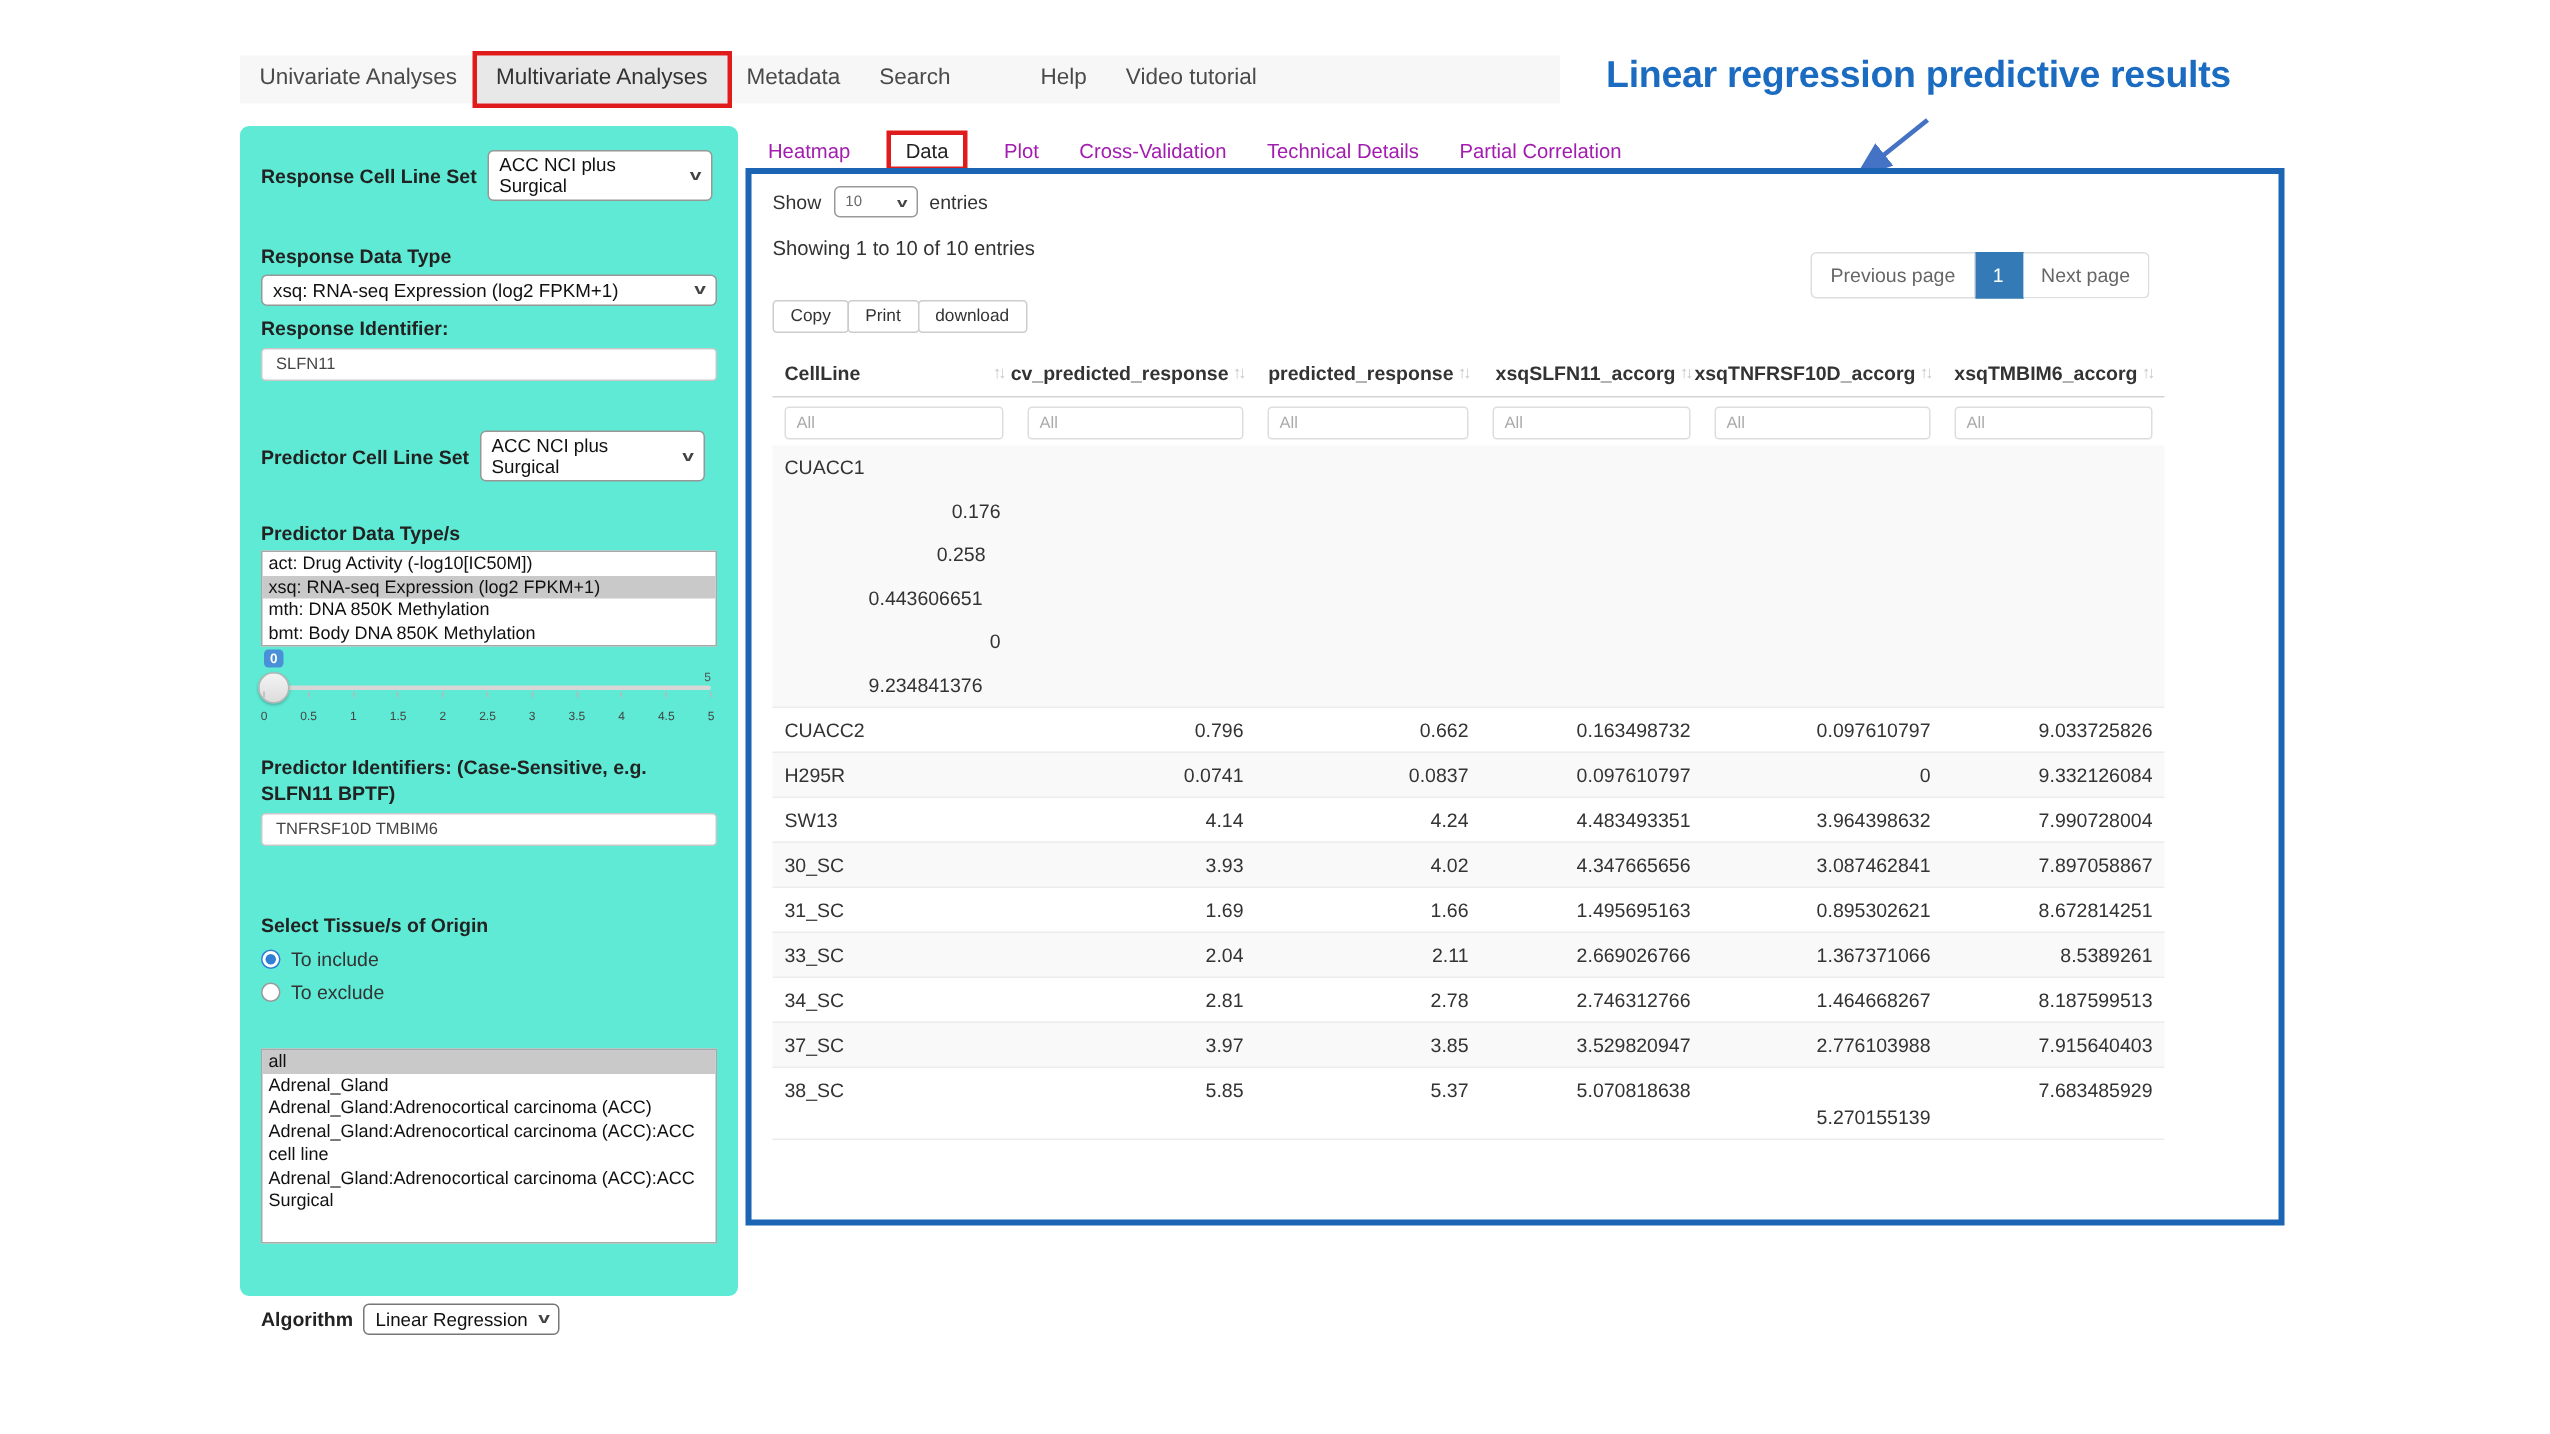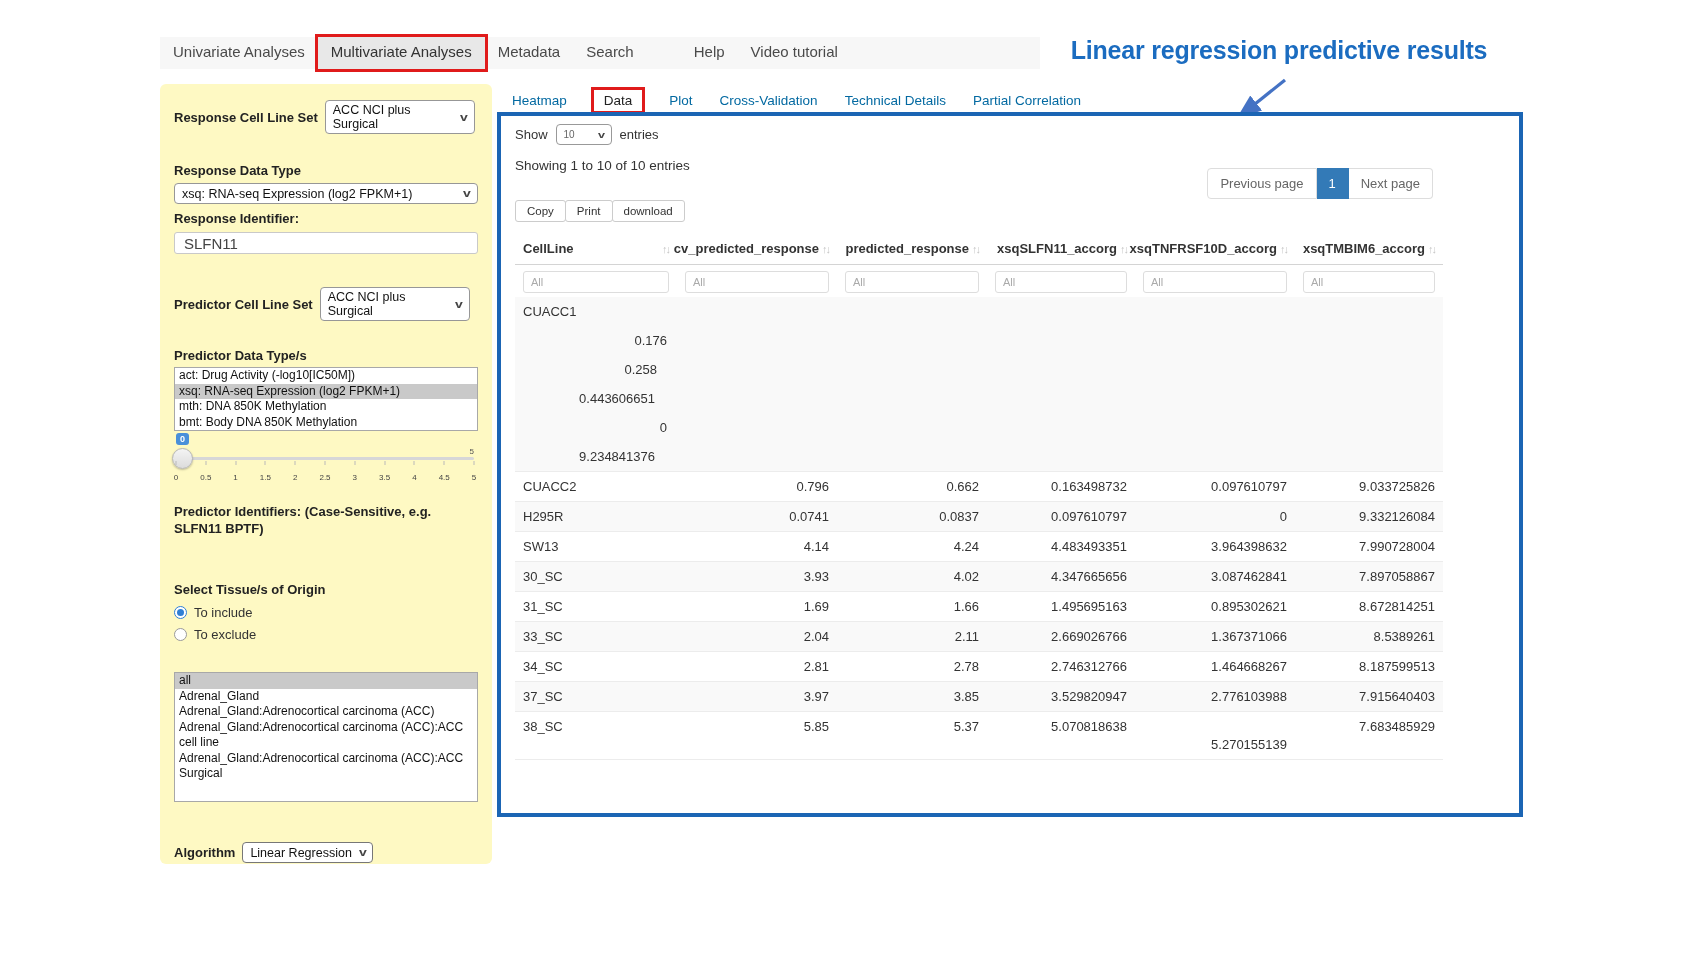--- a/index.html
+++ b/index.html
@@ -20,34 +20,34 @@
 
   .page-title {
     position:absolute; left:1058px; top:36px; width:442px; text-align:center;
     font-size:25px; font-weight:bold; color:#1b6cc0; letter-spacing:-0.2px;
   }
   .annot-arrow { position:absolute; left:1228px; top:76px; width:62px; height:48px; }
 
   
   .sidebar {
     position:absolute; left:160px; top:84px; width:332px; height:780px;
-    background:#fef9c3; border-radius:6px; padding:14px; font-size:13px;
+    background:#5eead4; border-radius:6px; padding:14px; font-size:13px;
   }
   .fld-label { font-weight:bold; color:#222; line-height:17px; }
   .inline-row { display:flex; align-items:center; gap:7px; }
   .sel {
     background:#fff; border:1px solid #979797; border-radius:4px;
     padding:2px 7px; display:inline-flex; align-items:center;
     justify-content:space-between; font-size:12.5px; color:#111; min-height:21px; cursor:pointer;
   }
   .sel .chev { margin-left:8px; font-size:10px; color:#444; font-weight:bold; transform:scaleX(1.4); }
   .sel.full { width:100%; }
   .txt-input {
     background:#fff; border:1px solid #c9c9c9; border-radius:3px; height:22px;
-    padding:2px 9px; font-size:15px; color:#444; display:flex; align-items:center; width:100%;
+    padding:2px 9px; font-size:11px; color:#444; display:flex; align-items:center; width:100%;
   }
   .listbox { background:#fff; border:1px solid #a8a8a8; font-size:12px; line-height:15.5px; color:#111; width:100%; }
   .listbox .opt { padding:0 4px; white-space:nowrap; overflow:hidden; cursor:pointer; }
   .listbox .opt.selected { background:#c9c9c9; }
   .listbox.wrap .opt { white-space:normal; }
 
   .slider-wrap { position:relative; height:48px; margin-top:14px; }
   .slider-track { position:absolute; top:12px; left:2px; right:4px; height:3px; background:#d7d7d7; border-radius:2px; }
   .slider-handle {
     position:absolute; top:-9px; left:-4px; width:21px; height:21px;
@@ -66,21 +66,21 @@
   .radio-row { display:flex; align-items:center; gap:7px; margin-top:7px; font-size:13px; color:#333; cursor:pointer; }
   .radio { width:13px; height:13px; border-radius:50%; border:1px solid #9a9a9a; background:#fff; position:relative; flex:0 0 13px; }
   .radio.checked { border-color:#2f7fd4; }
   .radio.checked::after {
     content:""; position:absolute; left:2px; top:2px; width:7px; height:7px;
     border-radius:50%; background:#2f7fd4;
   }
 
   
   .tabs { position:absolute; left:512px; top:90px; display:flex; gap:27px; align-items:center; font-size:13.5px; }
-  .tab { color:#0369a1; cursor:pointer; white-space:nowrap; }
+  .tab { color:#a21caf; cursor:pointer; white-space:nowrap; }
   .tab.active { color:#222; padding:3px 10px; }
 
   .main-panel {
     position:absolute; left:497px; top:112px; width:1026px; height:705px;
     border:4px solid #1b65b4; background:#fff; padding:8px 14px;
   }
   .show-row { display:flex; align-items:center; gap:8px; font-size:13px; color:#333; }
   .show-sel {
     border:1px solid #999; border-radius:4px; width:56px; height:21px;
     display:flex; align-items:center; justify-content:space-between;
@@ -203,20 +203,21 @@
         <span class="tickmark" style="left: 80%;"></span>
         <span class="tick" style="left: 80%;">4</span>
         <span class="tickmark" style="left: 90%;"></span>
         <span class="tick" style="left: 90%;">4.5</span>
         <span class="tickmark" style="left: 100%;"></span>
         <span class="tick" style="left: 100%;">5</span>
       </div>
   </div>
 
   <div class="fld-label" style="margin-top:10px;">Predictor Identifiers: (Case-Sensitive, e.g. SLFN11 BPTF)</div>
+  <div class="txt-input" style="margin-top:5px;">TNFRSF10D TMBIM6</div>
 
   <div class="fld-label" style="margin-top:44px;">Select Tissue/s of Origin</div>
   <div id="tissue-radios">
       <div class="radio-row">
         <span class="radio checked"></span>
         <span>To include</span>
       </div>
       <div class="radio-row">
         <span class="radio"></span>
         <span>To exclude</span>

